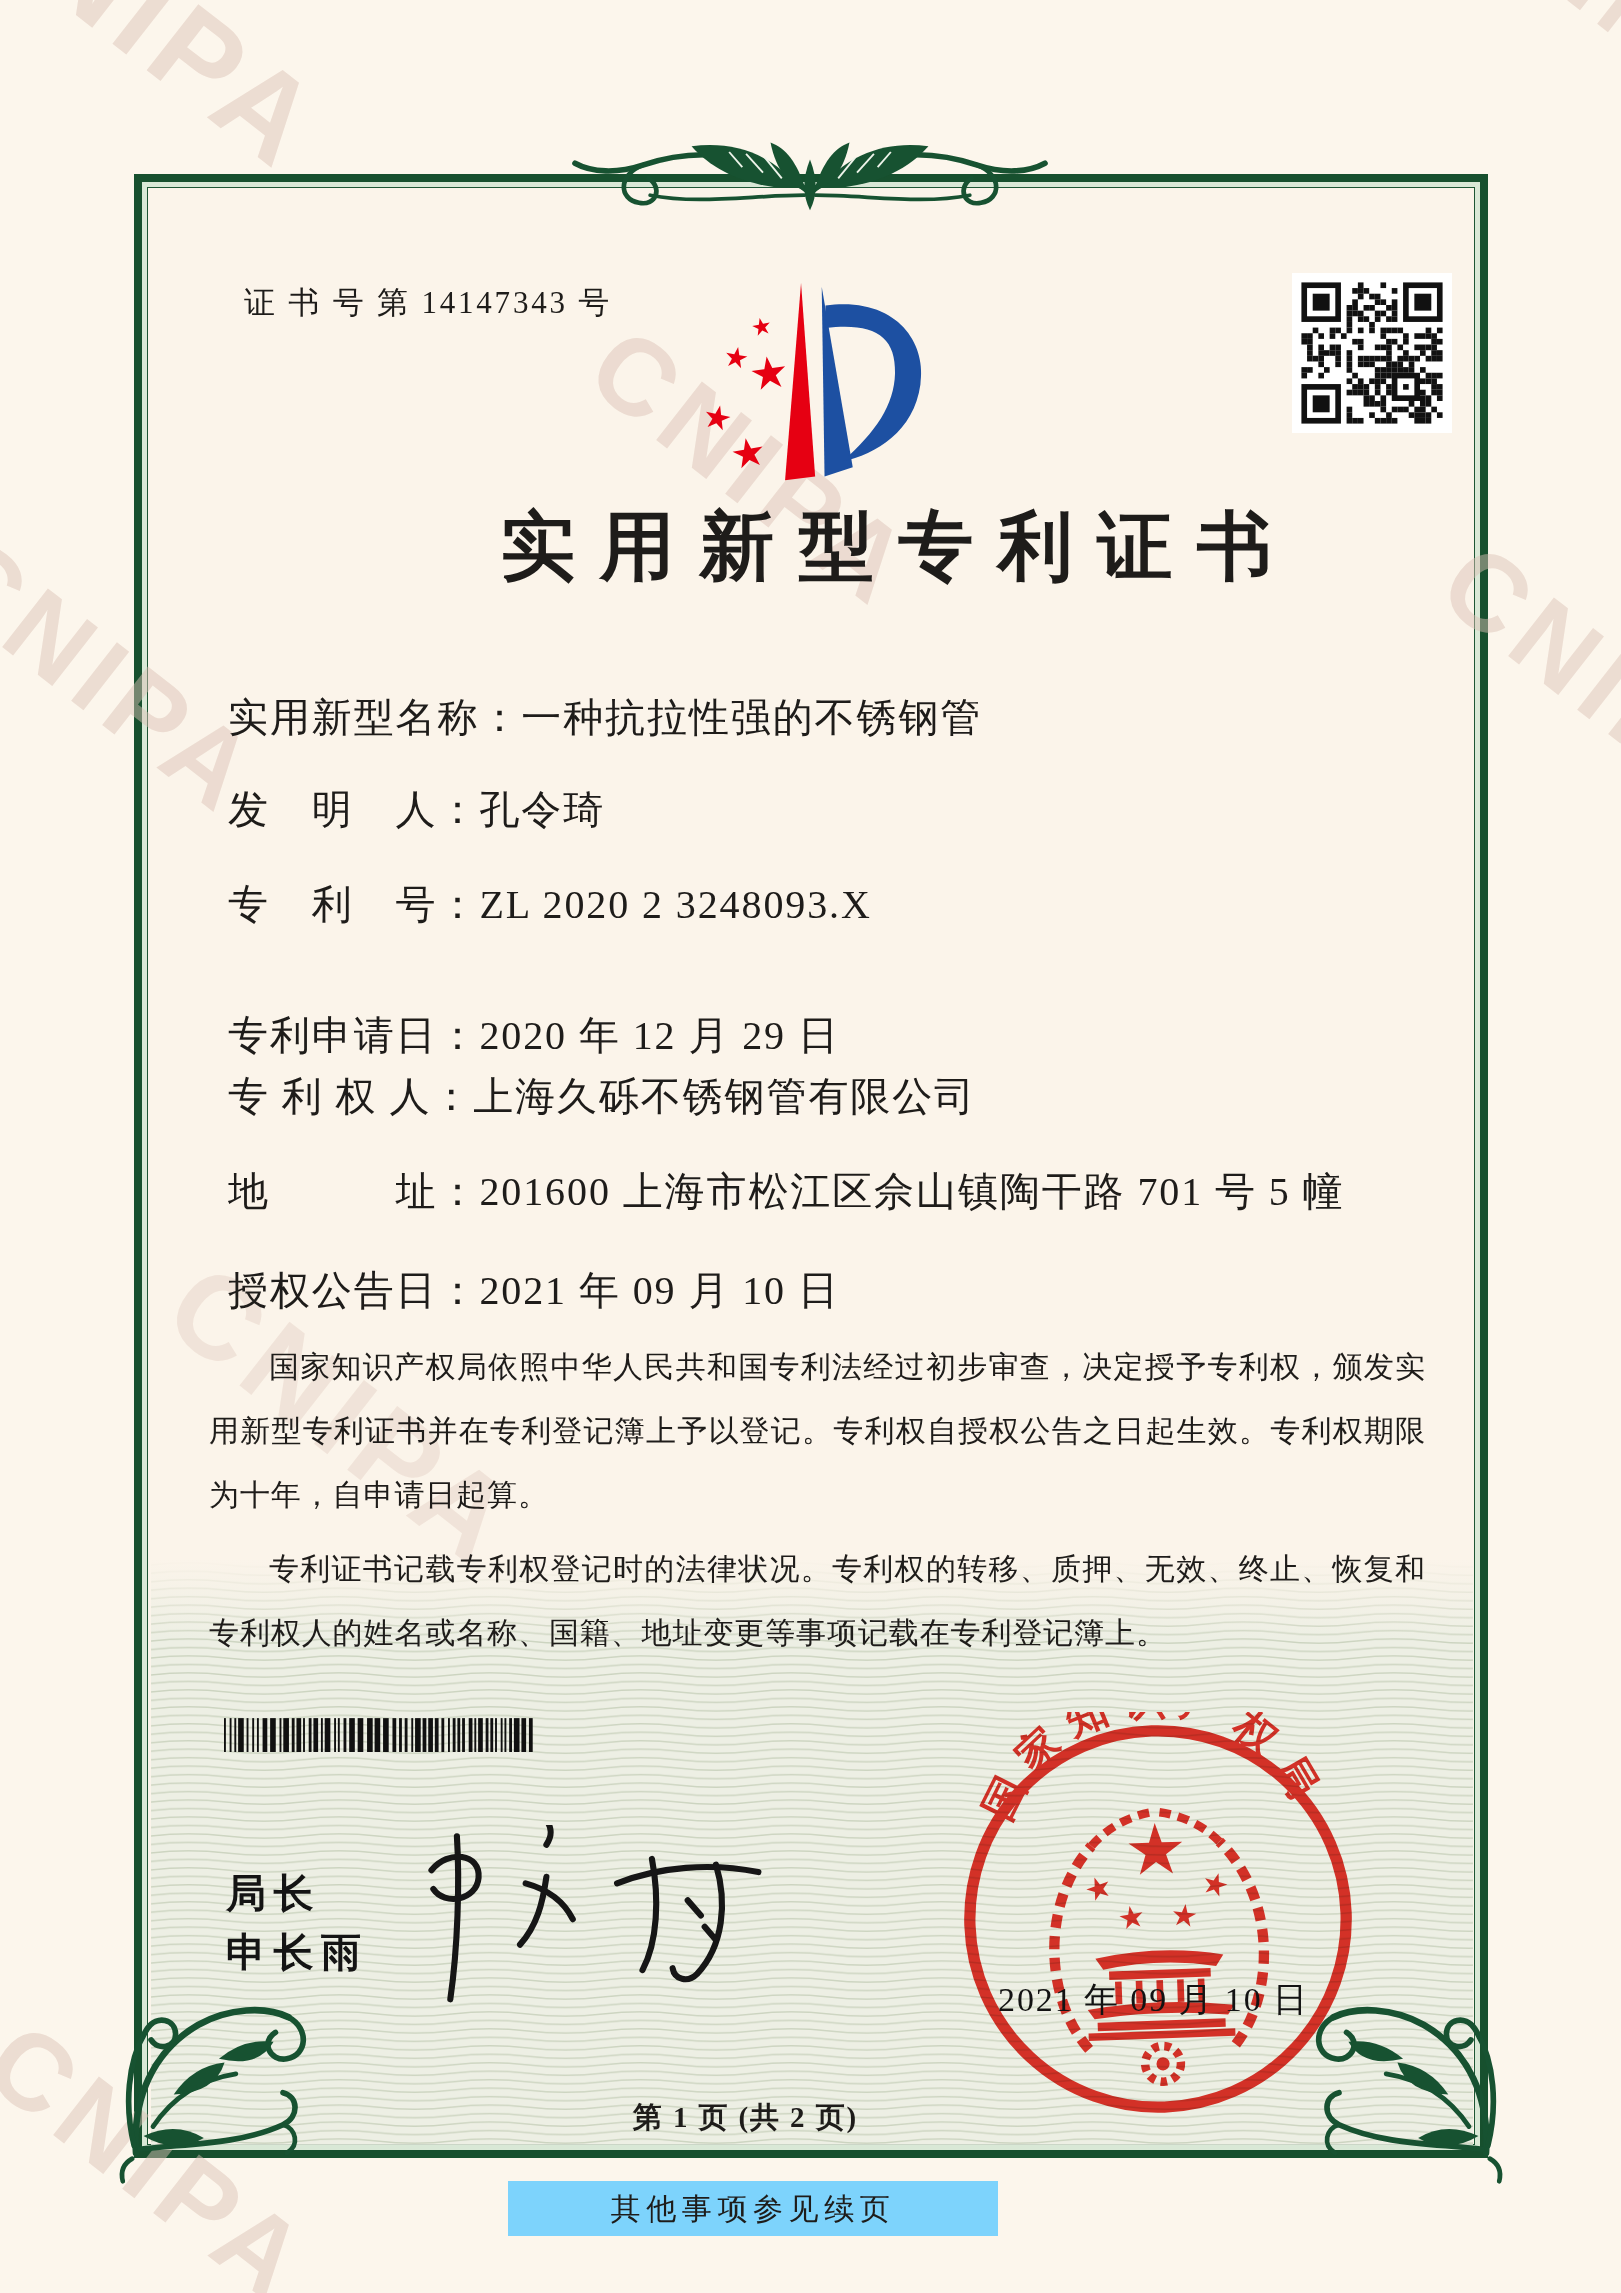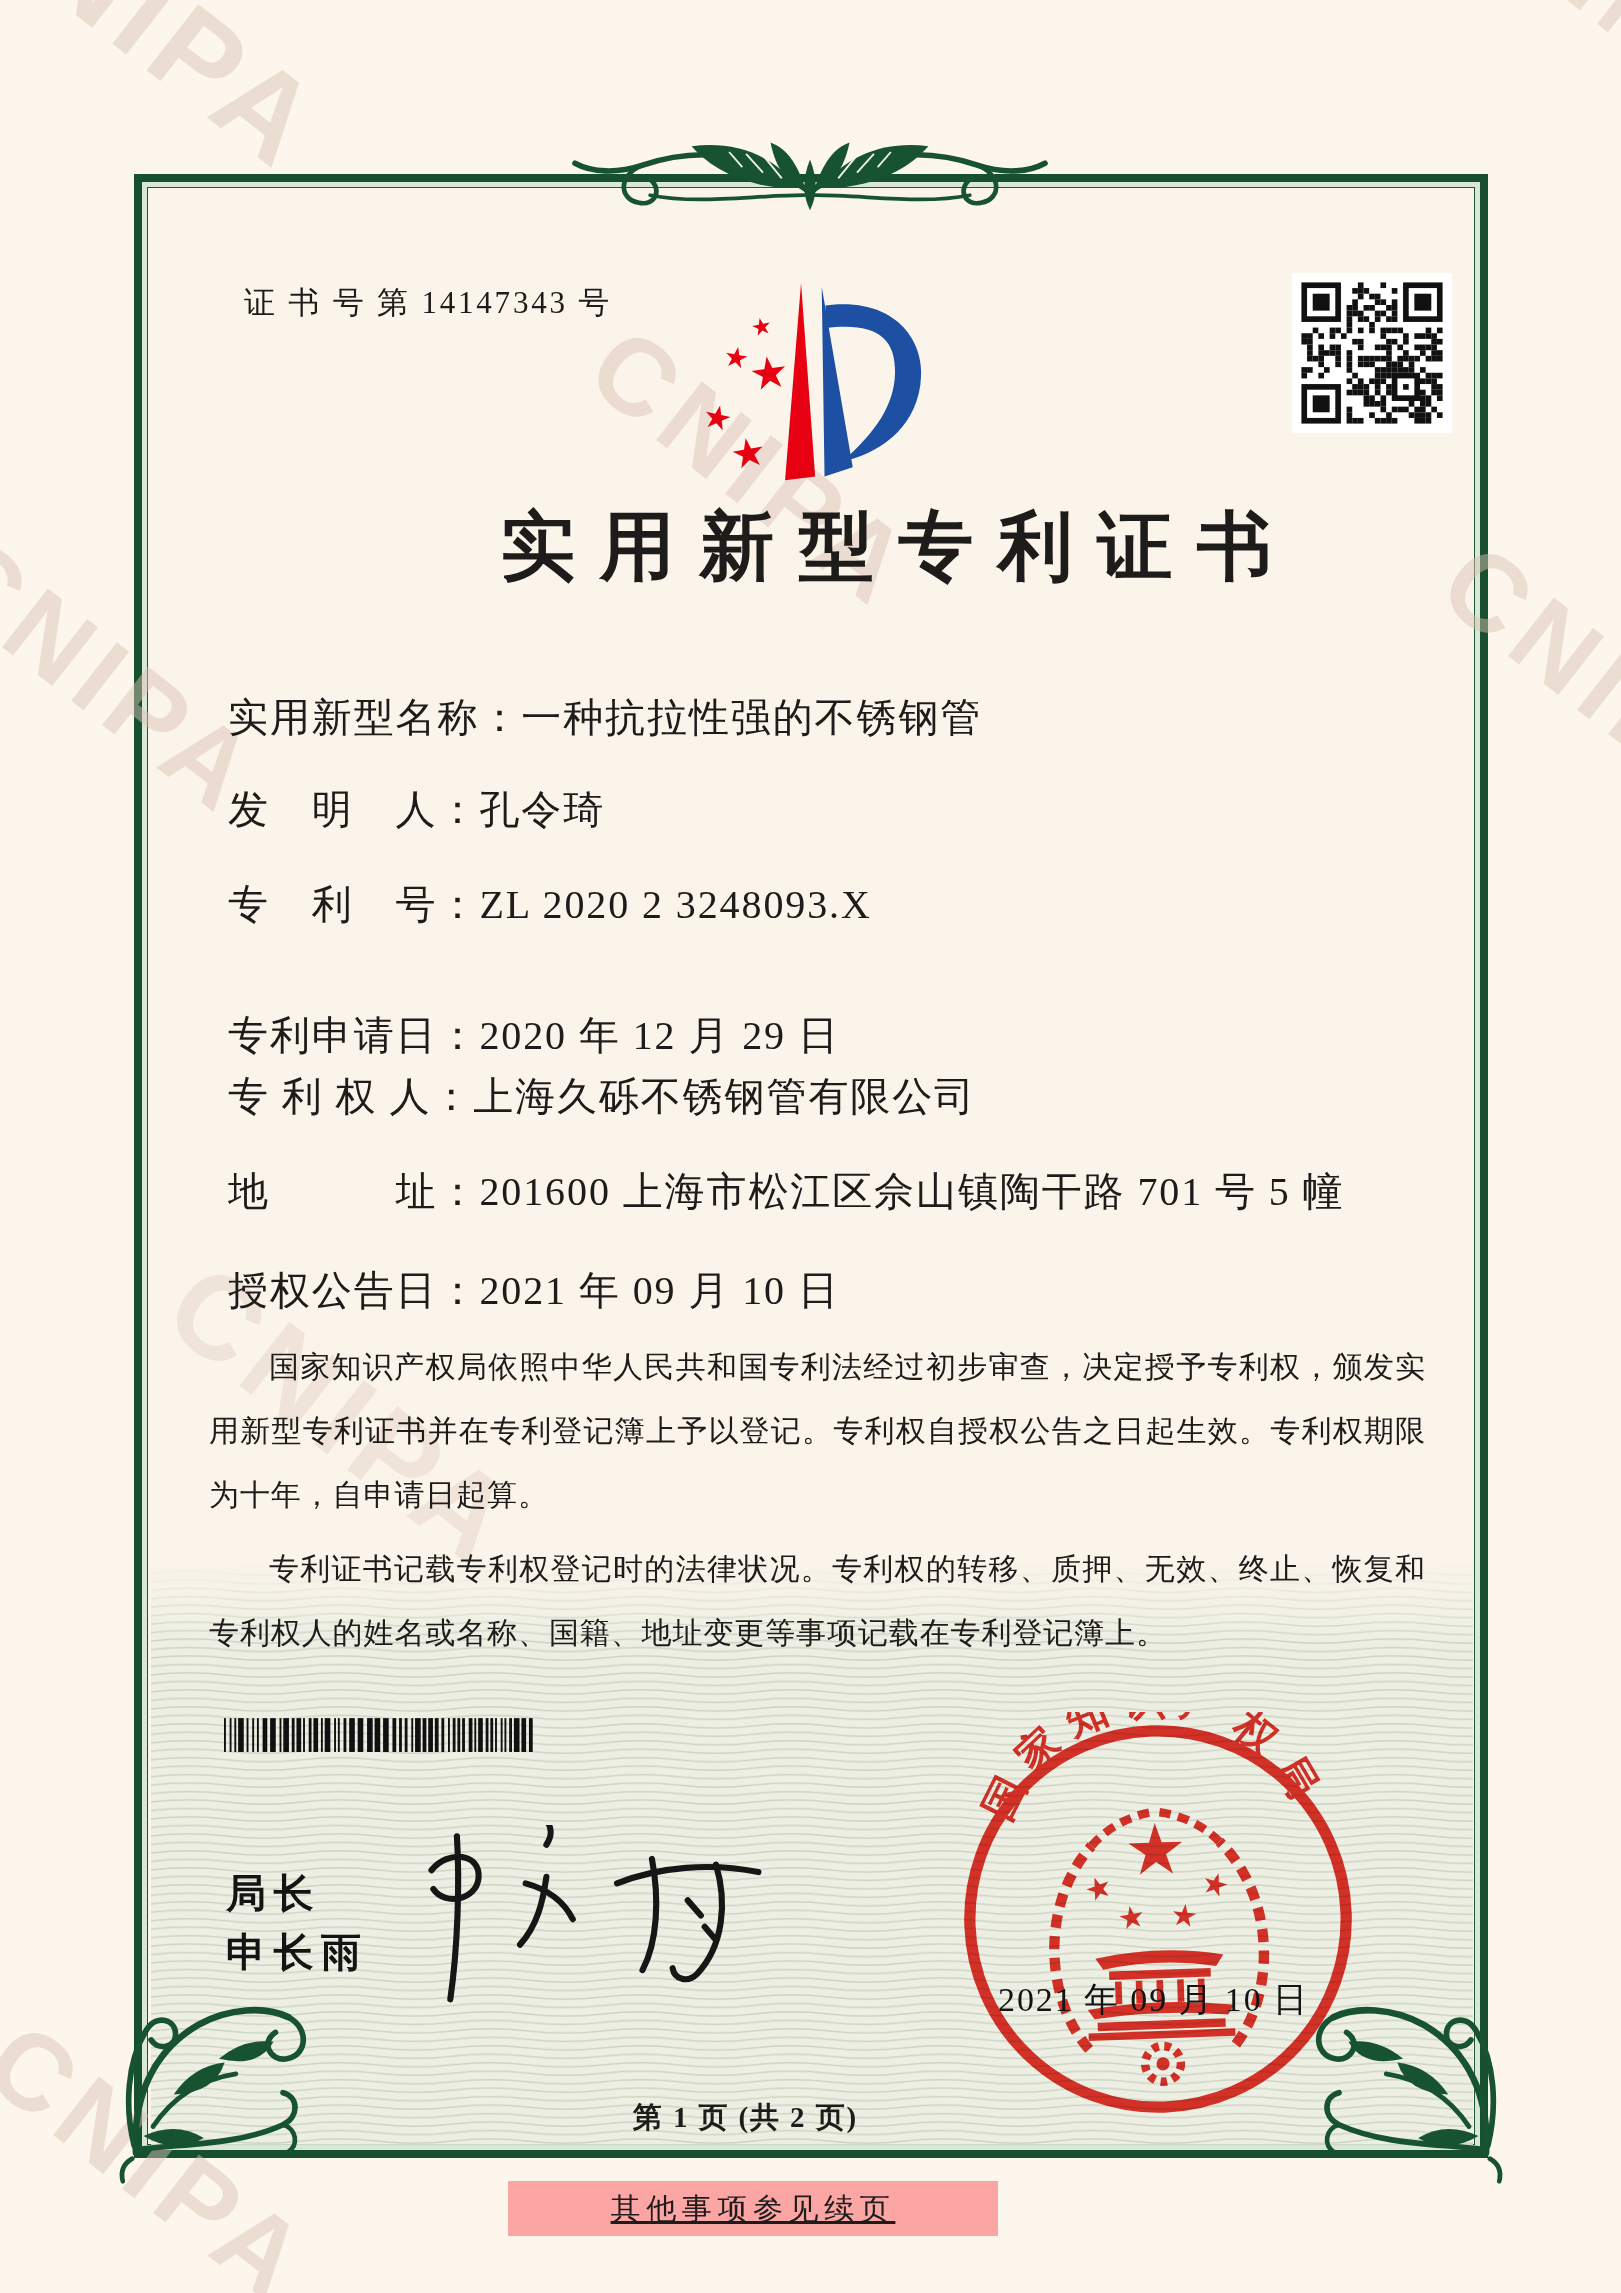--- a/index.html
+++ b/index.html
@@ -81,22 +81,21 @@
     text-align:center;font-size:34px;letter-spacing:1.9px;color:#131313;
   }
 
   .pageno{
     position:absolute;left:557px;top:2098px;width:377px;z-index:3;
     text-align:center;font-size:29px;letter-spacing:1.9px;font-weight:bold;
   }
   .note{
     position:absolute;left:508px;top:2181px;width:490px;height:55px;z-index:3;
     line-height:55px;text-align:center;font-size:30px;letter-spacing:5.6px;
-    background:#fca5a5;
-    text-decoration:underline;
+    background:#7dd3fc;
   }
   .defs-hidden{position:absolute;width:0;height:0;overflow:hidden}
 </style>
 </head>
 <body>
 
 <div id="page">
 
   <svg class="defs-hidden" aria-hidden="true">
     <defs>

